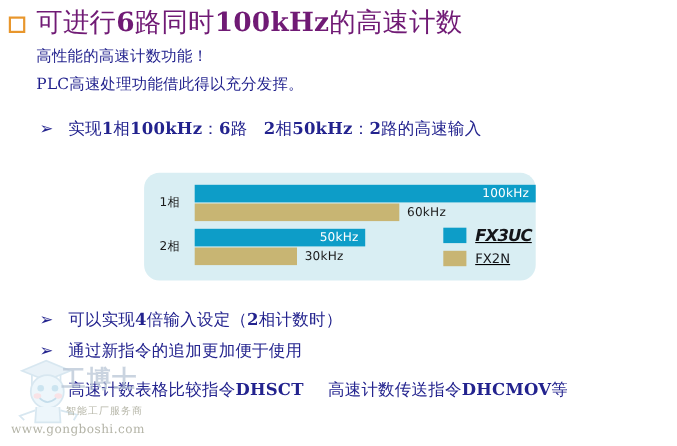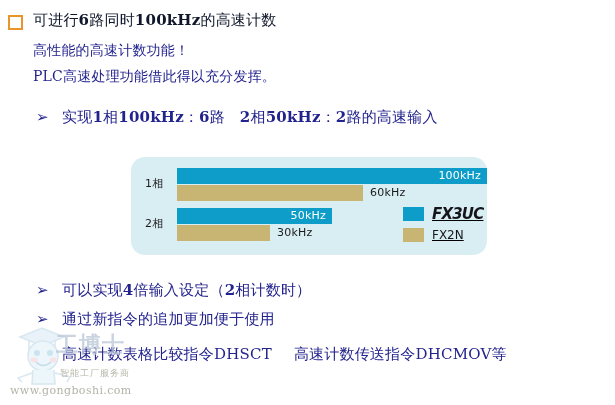--- a/index.html
+++ b/index.html
@@ -34,22 +34,22 @@
   .title-bullet {
     width: 11px;
     height: 11px;
     border: 2px solid #e8962c;
     background: #ffffff;
     margin-top: 7px;
     margin-right: 10px;
     flex: 0 0 auto;
   }
   .title-text {
-    color: #0f172a;
-    font-size: 15px;
+    color: #701a75;
+    font-size: 24px;
     line-height: 24px;
     font-family: "DejaVu Serif", "Liberation Serif", serif;
     white-space: nowrap;
     letter-spacing: 0.2px;
   }
   .title-text b { font-weight: bold; }
 
   
   .para {
     position: absolute;
@@ -92,21 +92,21 @@
   .final-line {
     position: absolute;
     left: 62px;
     top: 345px;
     color: #23238e;
     font-size: 15px;
     font-family: "DejaVu Serif", "Liberation Serif", serif;
     white-space: nowrap;
     letter-spacing: 0.2px;
   }
-  .final-line b { font-weight: normal; text-align: center; }
+  .final-line b { font-weight: bold; text-align: center; }
   .final-gap { display: inline-block; width: 22px; }
 
   
   #chart-panel {
     position: absolute;
     left: 131px;
     top: 157px;
     width: 356px;
     height: 98px;
     background: #d9eef3;

